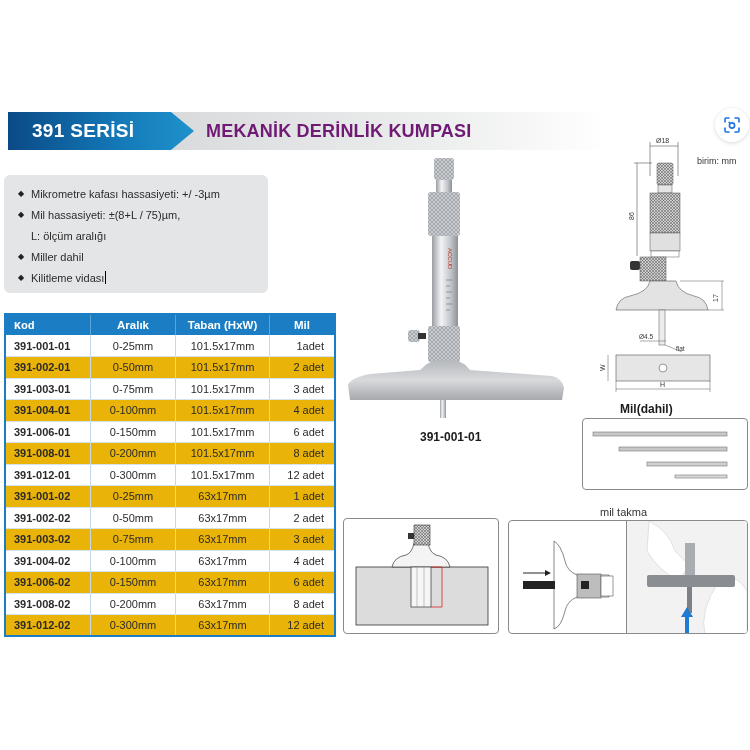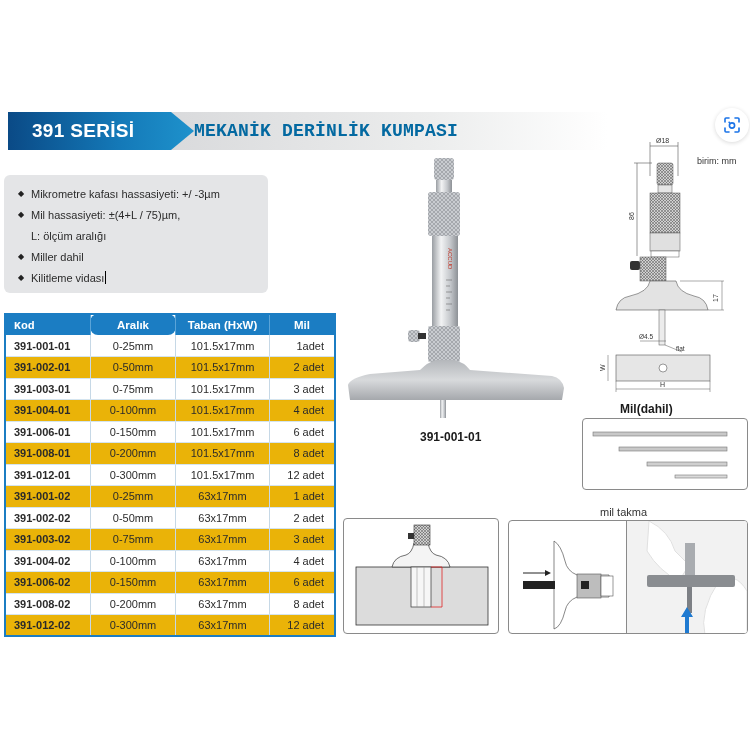--- a/index.html
+++ b/index.html
@@ -21,23 +21,22 @@
     position: absolute; left: 0; top: 0; width: 186px; height: 38px;
     background: linear-gradient(90deg, #0a4a86 0%, #1479b8 60%, #1e92cc 100%);
     clip-path: polygon(0 0, 163px 0, 186px 19px, 163px 38px, 0 38px);
   }
   .series-title {
     position: absolute; left: 15px; top: 8px; font-size: 19px; font-weight: bold; color: #ffffff;
     letter-spacing: 0.3px;
     margin-left: 9px;
   }
   .main-title {
-    position: absolute; left: 186px; top: 9px; font-size: 18px; font-weight: bold; color: #0369a1;
+    position: absolute; left: 198px; top: 9px; font-size: 18px; font-weight: bold; color: #701a75;
     letter-spacing: 0.2px;
-    font-family: Liberation Mono, monospace;
   }
 
   .features {
     position: absolute; left: 4px; top: 175px; width: 264px; height: 118px;
     background: #e4e5e7; border-radius: 6px; padding: 8px 0 0 14px;
   }
   .feature { display: flex; align-items: center; height: 21px; font-size: 11px; color: #2b2b2b; }
   .feature .bullet { width: 13px; font-size: 8px; color: #222; }
   .feature.indent { padding-left: 13px; }
   .caret { display: inline-block; width: 1px; height: 13px; background: #000; margin-left: 1px; vertical-align: middle; }
@@ -51,21 +50,21 @@
     height: 21px; border-right: 1px solid #5aa4d8; text-align: center;
   }
   .spec-table th:first-child { text-align: left; padding-left: 8px; font-family: Liberation Mono, monospace; }
   .spec-table td {
     height: 21.5px; text-align: center; color: #2b2b2b; border-right: 1px solid #c6d8e6;
     border-bottom: 1px solid #d4e4ef;
   }
   .spec-table td.kod { text-align: left; padding-left: 8px; font-weight: bold; color: #2a2a2a; }
   .spec-table td.mil { text-align: right; padding-right: 10px; margin-top: 31px; }
   .spec-table tr.alt td { background: #eab308; }
-  .col-kod { width: 86px; } .col-aralik { width: 86px; border-radius: 8px; } .col-taban { width: 94px; } .col-mil { width: 66px; }
+  .col-kod { width: 86px; } .col-aralik { width: 86px; } .col-taban { width: 94px; } .col-mil { width: 66px; }
 
   .product { position: absolute; left: 340px; top: 150px; width: 240px; height: 270px; }
   .product-code {
     position: absolute; left: 420px; top: 430px; font-size: 12px; font-weight: bold; color: #1a1a1a;
   }
 
   .tech { position: absolute; left: 590px; top: 130px; width: 160px; height: 270px; }
   .unit-label { position: absolute; left: 686px; top: 156px; font-size: 9px; color: #333; padding-left: 11px; }
 
   .mil-label { position: absolute; left: 620px; top: 402px; font-size: 12px; font-weight: bold; color: #1a1a1a; }
@@ -104,21 +103,21 @@
   <span class="main-title">MEKANİK DERİNLİK KUMPASI</span>
 </div>
 
 <div class="features">
   <div class="feature">
     <span class="bullet">◆</span>
     <span>Mikrometre kafası hassasiyeti: +/ -3µm</span>
   </div>
   <div class="feature">
     <span class="bullet">◆</span>
-    <span>Mil hassasiyeti: ±(4+L / 75)µm,</span>
+    <span>Mil hassasiyeti: ±(8+L / 75)µm,</span>
   </div>
   <div class="feature indent">
     <span>L: ölçüm aralığı</span>
   </div>
   <div class="feature">
     <span class="bullet">◆</span>
     <span>Miller dahil</span>
   </div>
   <div class="feature">
     <span class="bullet">◆</span>

